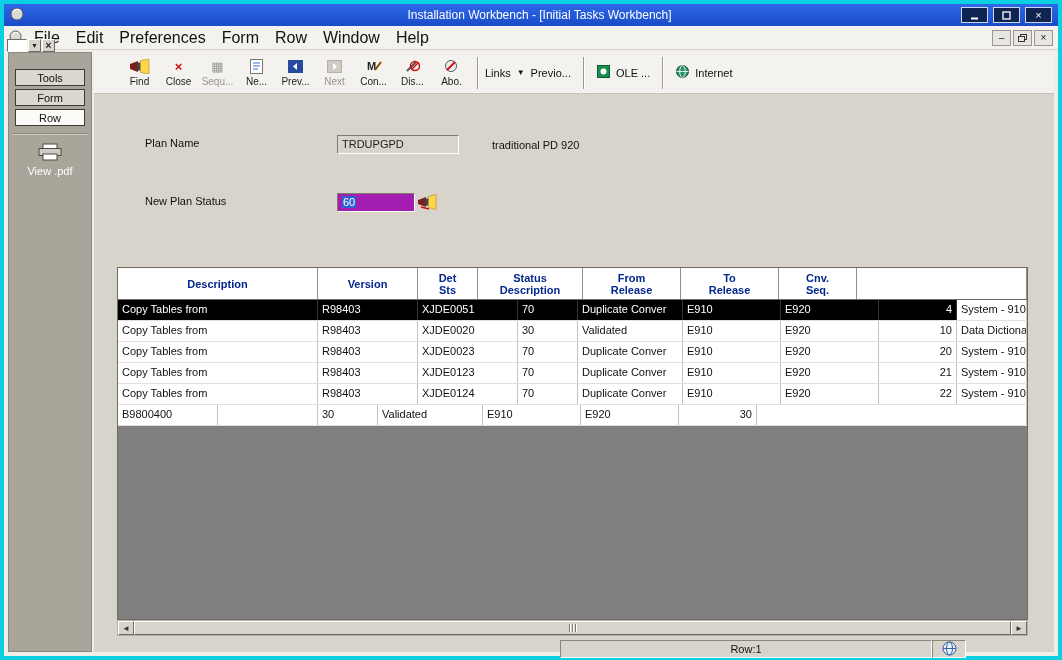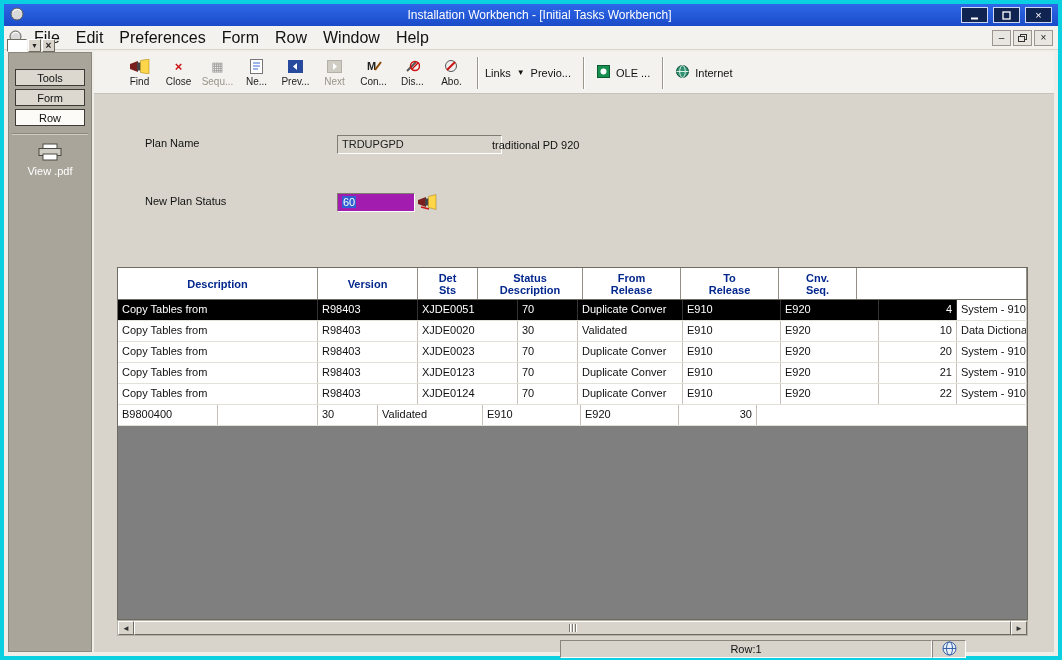--- a/index.html
+++ b/index.html
@@ -287,21 +287,21 @@
                   <line x1="0.5" y1="6.5" x2="12.5" y2="6.5" stroke="#d8f0e4"></line>
                 </svg>
             </span>
             <span>Internet</span>
           </div>
         </div>
 
         <div class="formarea">
 
           <span class="flabel" style="left:51px; top:43px;">Plan Name</span>
-          <div class="field disabled" style="left:243px; top:41px; width:165px;">TRDUPGPD</div>
+          <div class="field disabled" style="left:243px; top:41px; width:122px;">TRDUPGPD</div>
           <span class="flabel" style="left:398px; top:45px;">traditional PD 920</span>
 
           <span class="flabel" style="left:51px; top:101px;">New Plan Status</span>
           <div class="field" style="left:243px; top:99px; width:78px;"><span class="selhl">60</span></div>
           <span class="va-btn" style="left:322px; top:99px;">
             <span>
               <svg width="20" height="16" viewBox="0 0 20 16">
                   <polygon points="1,6 9,3 9,13 1,10" fill="#7a1f1f"></polygon>
                   <rect x="8" y="4.5" width="3.5" height="7" fill="#444"></rect>
                   <polygon points="11.5,2.5 19,0.5 19,15.5 11.5,13.5" fill="#ffd54a" stroke="#a07d00" stroke-width="0.5"></polygon>

